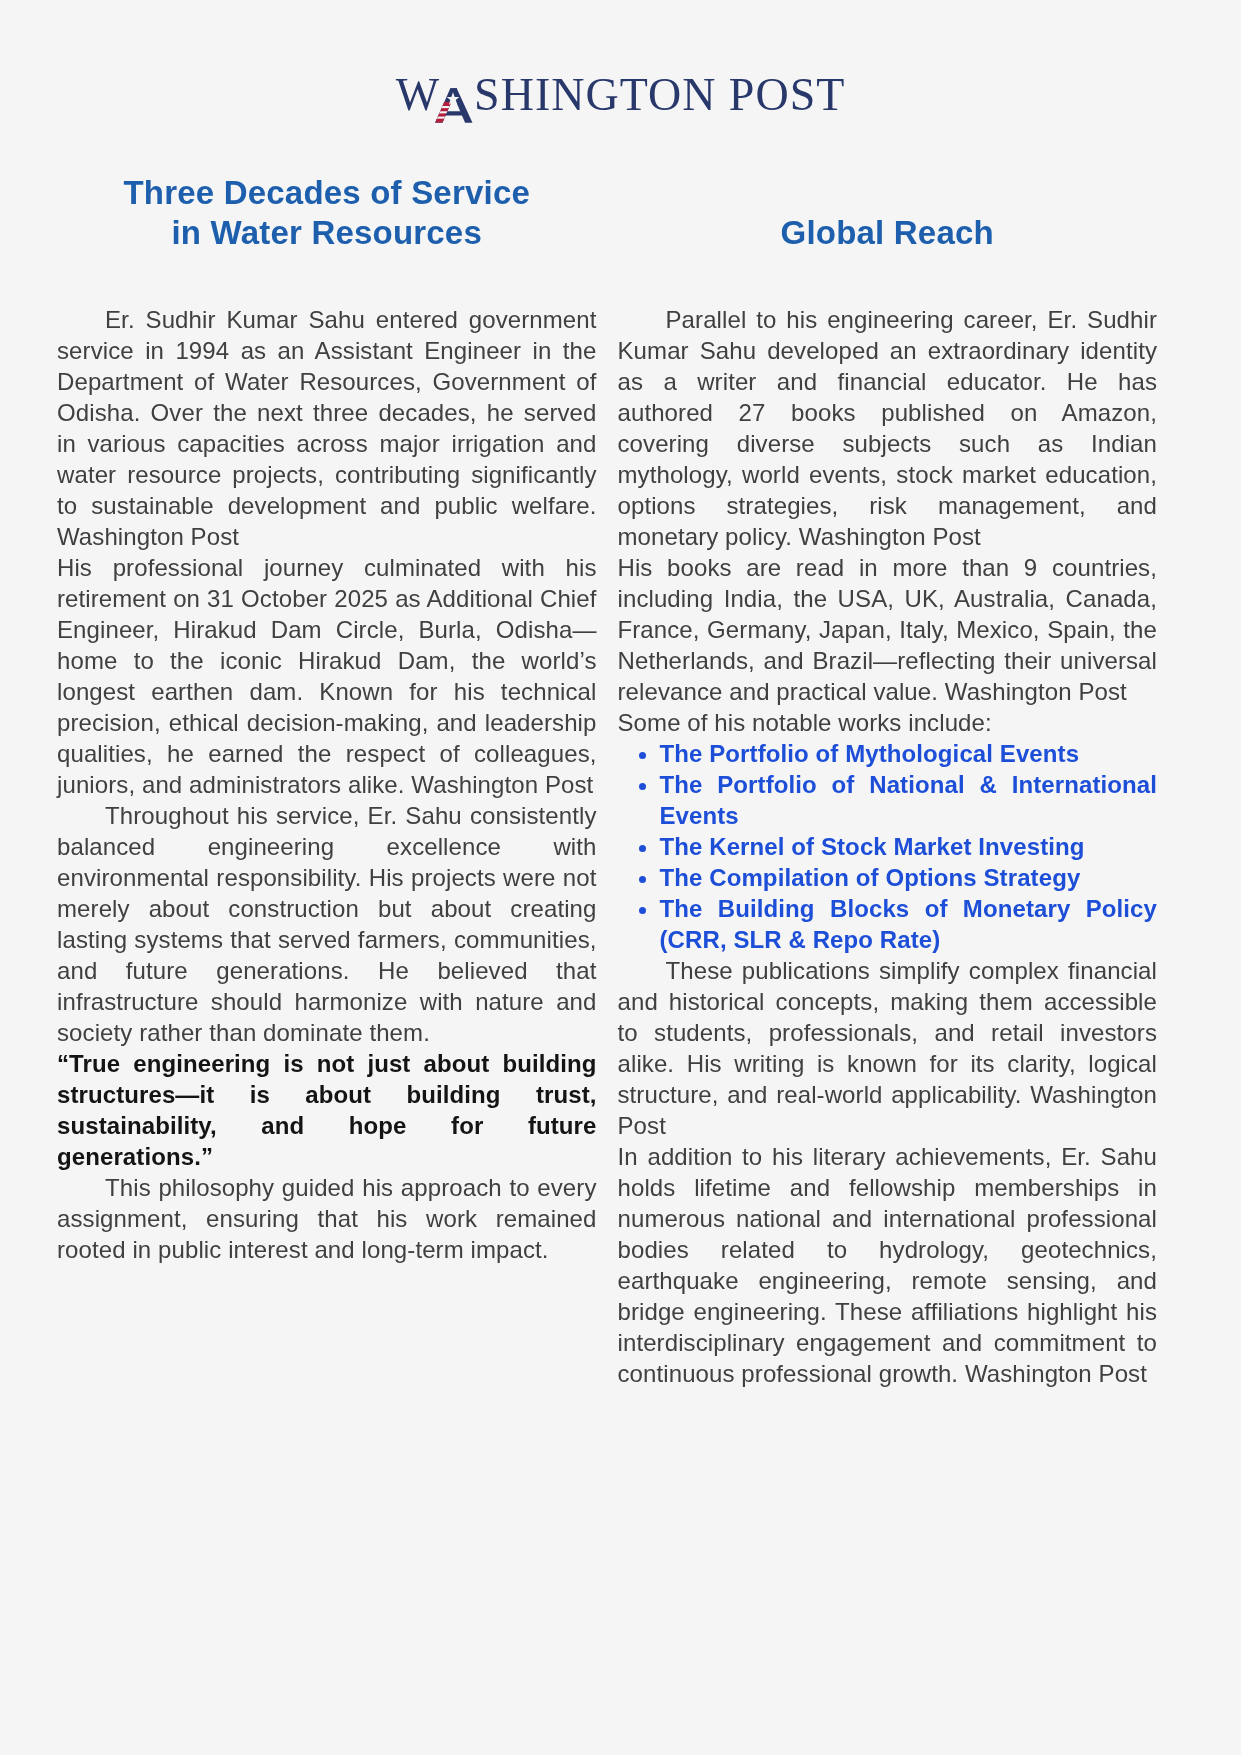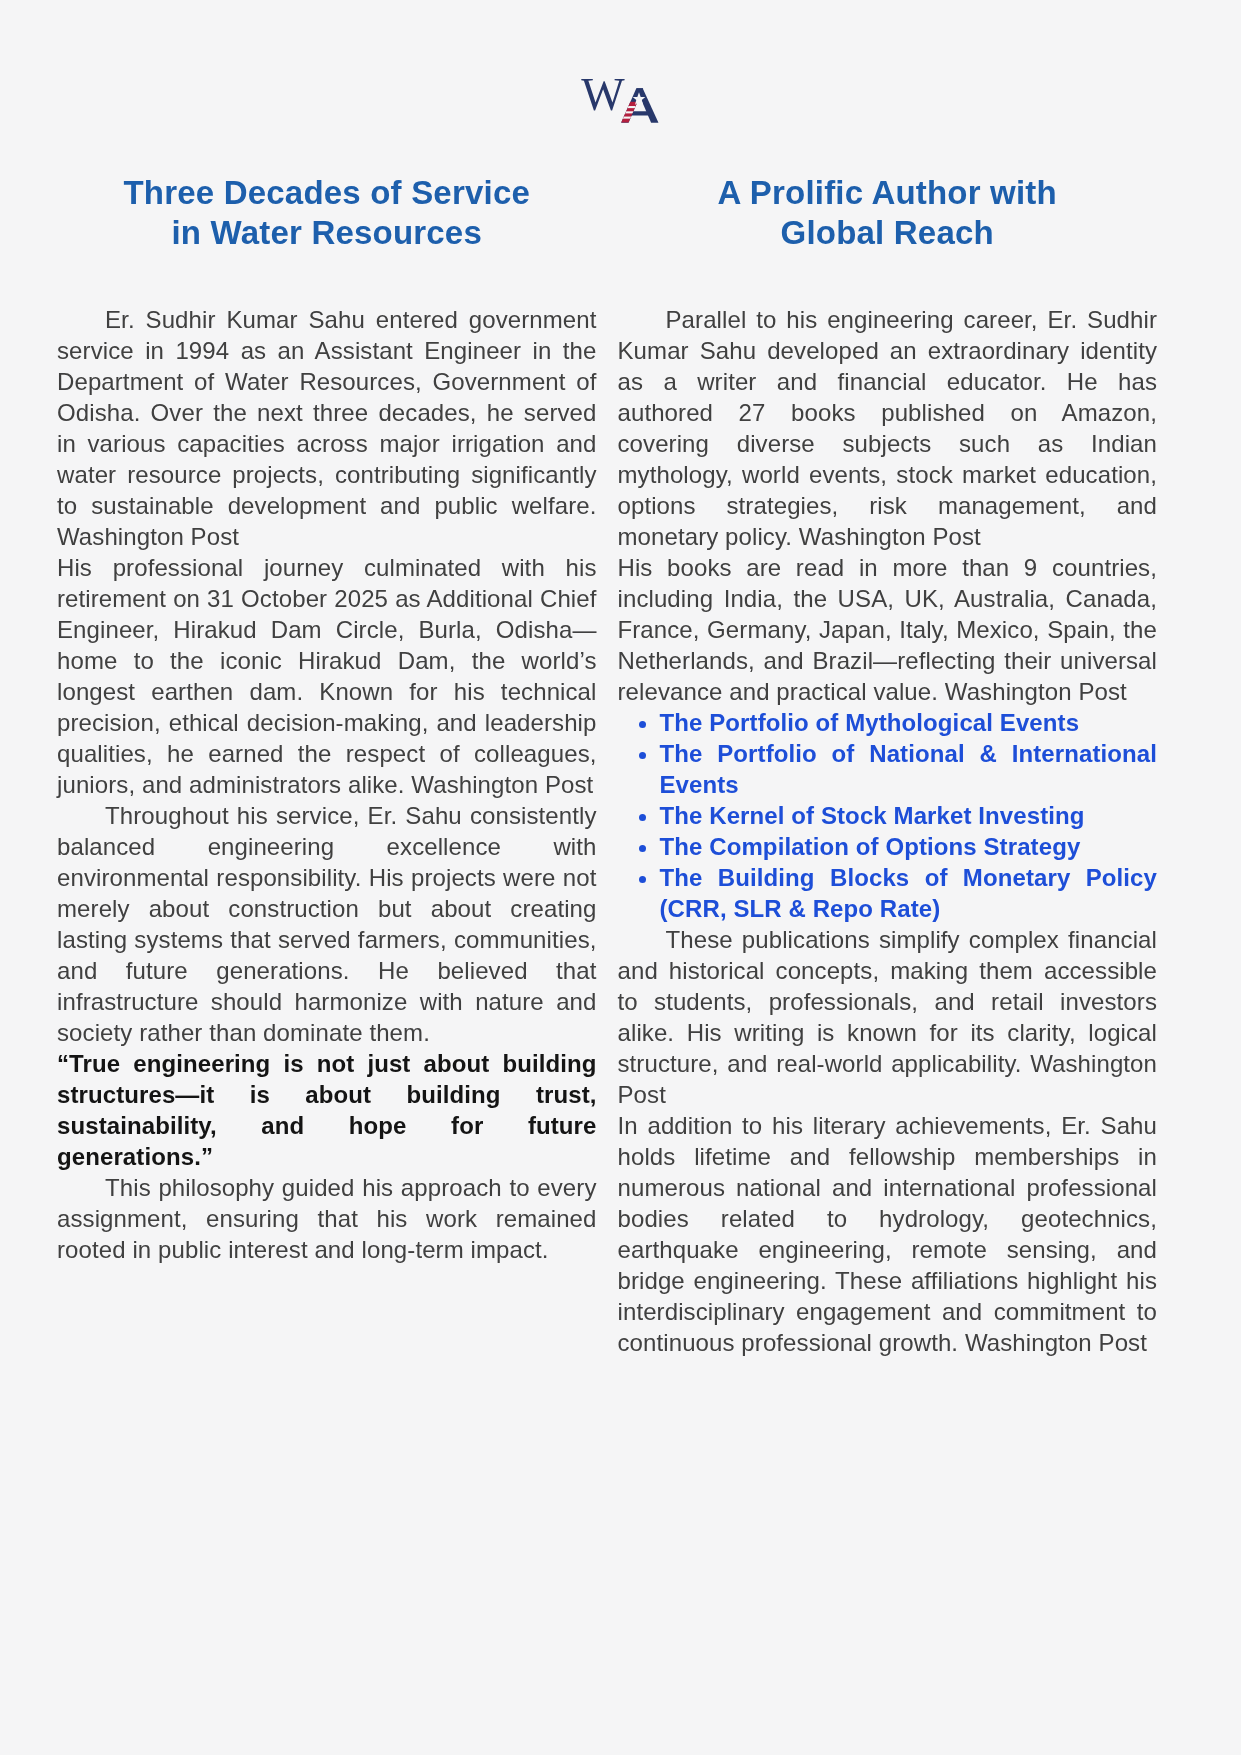--- a/index.html
+++ b/index.html
@@ -110,44 +110,46 @@
 
         <g clip-path="url(#leftLegClip)">
           <rect x="0" y="26" width="50" height="40" fill="#b41f3e"></rect>
           <rect x="0" y="34" width="50" height="4" fill="#f5f5f6"></rect>
           <rect x="0" y="44" width="50" height="4" fill="#f5f5f6"></rect>
           <rect x="0" y="54" width="50" height="4" fill="#f5f5f6"></rect>
         </g>
 
         <polygon fill="#f5f5f6" points="38,8 41.2,17 50,17 43.2,22.6 45.6,31.5 38,26.2 30.4,31.5 32.8,22.6 26,17 34.8,17"></polygon>
       </svg>
+        <span>SHINGTON POST</span>
     </div>
   </header>
 
   <main class="columns">
 
     <section class="col">
       <h2 class="heading">
         <span>Three Decades of Service</span><br>
         <span>in Water Resources</span>
       </h2>
       <p class="indent">Er. Sudhir Kumar Sahu entered government service in 1994 as an Assistant Engineer in the Department of Water Resources, Government of Odisha. Over the next three decades, he served in various capacities across major irrigation and water resource projects, contributing significantly to sustainable development and public welfare. Washington Post</p>
       <p>His professional journey culminated with his retirement on 31 October 2025 as Additional Chief Engineer, Hirakud Dam Circle, Burla, Odisha—home to the iconic Hirakud Dam, the world’s longest earthen dam. Known for his technical precision, ethical decision-making, and leadership qualities, he earned the respect of colleagues, juniors, and administrators alike. Washington Post</p>
       <p class="indent">Throughout his service, Er. Sahu consistently balanced engineering excellence with environmental responsibility. His projects were not merely about construction but about creating lasting systems that served farmers, communities, and future generations. He believed that infrastructure should harmonize with nature and society rather than dominate them.</p>
       <p class="bold-quote">“True engineering is not just about building structures—it is about building trust, sustainability, and hope for future generations.”</p>
       <p class="indent">This philosophy guided his approach to every assignment, ensuring that his work remained rooted in public interest and long-term impact.</p>
     </section>
 
     <section class="col">
       <h2 class="heading">
-        <span>A Prolific Author with</span><br>
+        <br>
         <span>Global Reach</span>
       </h2>
       <p class="indent">Parallel to his engineering career, Er. Sudhir Kumar Sahu developed an extraordinary identity as a writer and financial educator. He has authored 27 books published on Amazon, covering diverse subjects such as Indian mythology, world events, stock market education, options strategies, risk management, and monetary policy. Washington Post</p>
       <p>His books are read in more than 9 countries, including India, the USA, UK, Australia, Canada, France, Germany, Japan, Italy, Mexico, Spain, the Netherlands, and Brazil—reflecting their universal relevance and practical value. Washington Post</p>
+      <p>Some of his notable works include:</p>
       <ul class="books">
         <li>The Portfolio of Mythological Events</li>
         <li>The Portfolio of National &amp; International Events</li>
         <li>The Kernel of Stock Market Investing</li>
         <li>The Compilation of Options Strategy</li>
         <li>The Building Blocks of Monetary Policy (CRR, SLR &amp; Repo Rate)</li>
       </ul>
       <p class="indent">These publications simplify complex financial and historical concepts, making them accessible to students, professionals, and retail investors alike. His writing is known for its clarity, logical structure, and real-world applicability. Washington Post</p>
       <p>In addition to his literary achievements, Er. Sahu holds lifetime and fellowship memberships in numerous national and international professional bodies related to hydrology, geotechnics, earthquake engineering, remote sensing, and bridge engineering. These affiliations highlight his interdisciplinary engagement and commitment to continuous professional growth. Washington Post</p>
     </section>

